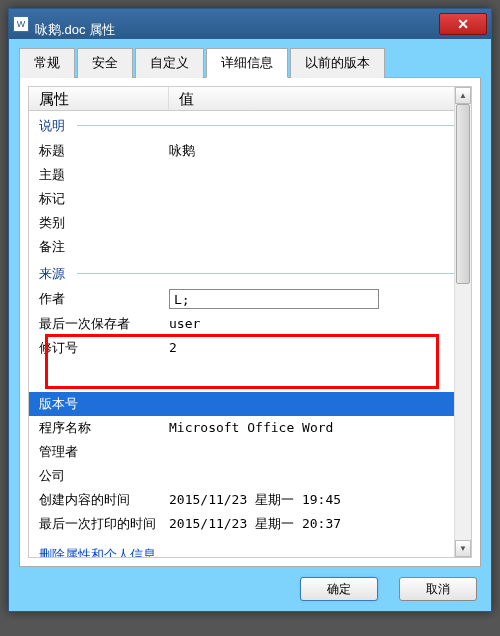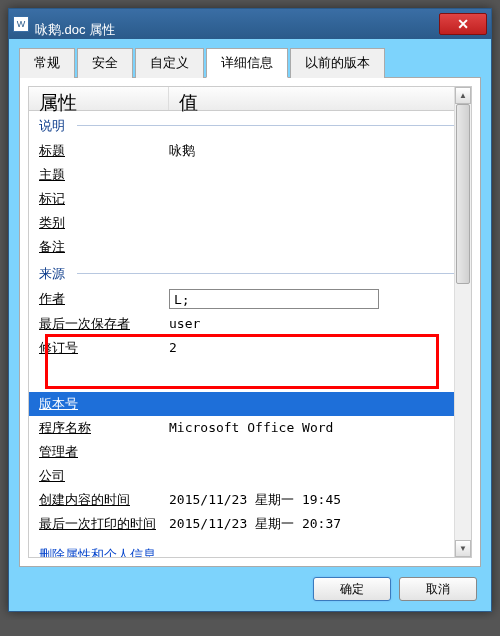--- a/index.html
+++ b/index.html
@@ -9,38 +9,38 @@
 .titlebar-icon { width: 16px; height: 16px; background: #fff; border: 1px solid #3a6ea5; margin-right: 6px; display: flex; align-items: center; justify-content: center; font-size: 9px; color: #2a5a8a; }
 .titlebar-text { flex: 1; font-size: 13px; margin-top: 12px; }
 .close-btn { width: 48px; height: 22px; background: linear-gradient(to bottom, #e04343 0%, #c02020 100%); border: 1px solid #801010; border-radius: 2px; color: #fff; display: flex; align-items: center; justify-content: center; cursor: pointer; font-size: 14px; font-weight: bold; }
 .body-area { background: #7dd3fc; padding: 8px 10px 10px 10px; }
 .tabstrip { display: flex; border-bottom: 1px solid #aaa; margin-bottom: 0; }
 .tab { padding: 5px 14px; border: 1px solid #aaa; border-bottom: none; background: #f0f0f0; margin-right: 2px; position: relative; top: 1px; font-size: 13px; cursor: pointer; }
 .tab.active { background: #fff; border-bottom: 1px solid #fff; }
 .panel { border: 1px solid #aaa; border-top: none; background: #fff; padding: 8px; }
 .listwrap { border: 1px solid #ccc; height: 472px; position: relative; overflow: hidden; }
 .cols { display: flex; background: linear-gradient(to bottom,#fdfdfd,#ececec); border-bottom: 1px solid #ccc; height: 24px; }
-.colh { padding: 3px 10px; border-right: 1px solid #ddd; font-size: 19px; }
+.colh { padding: 3px 10px; border-right: 1px solid #ddd; font-size: 15px; }
 .colh.prop { width: 140px; }
 .colh.val { flex: 1; }
 .scrollarea { height: 446px; overflow-y: auto; position: relative; }
 .section { color: #0a3a8a; padding: 6px 10px 4px 10px; font-size: 13px; position: relative; }
 .section::after { content: ""; position: absolute; left: 48px; right: 8px; top: 14px; height: 1px; background: #b8c8e0; }
 .row { display: flex; padding: 2px 10px; font-size: 13px; line-height: 20px; }
-.row .p { width: 130px; text-decoration: underline; }
+.row .p { width: 130px; }
 .row .v { flex: 1; font-family: "SimSun", monospace; }
 .row.selected { background: #1e6fd9; color: #fff; margin-top: 32px; }
 .editbox { border: 1px solid #888; background: #fff; padding: 1px 4px; width: 210px; height: 20px; font-size: 13px; font-family: "SimSun", monospace; }
 .highlight-box { position: absolute; border: 3px solid #ff0000; left: 16px; right: 32px; top: 223px; height: 55px; pointer-events: none; z-index: 5;}
 .link { color: #0645cc; text-decoration: underline; cursor: pointer; font-size: 13px; padding: 6px 10px; display: inline-block; }
 .scrollbar { position: absolute; right: 0; top: 0; bottom: 0; width: 17px; background: #f0f0f0; border-left: 1px solid #ddd; }
 .sb-btn { height: 17px; background: linear-gradient(#fff,#e0e0e0); border: 1px solid #bbb; display:flex; align-items:center; justify-content:center; font-size:8px; color:#555;}
 .sb-thumb { position: absolute; top: 17px; left: 1px; right: 1px; height: 180px; background: linear-gradient(to right,#e8e8e8,#d0d0d0); border: 1px solid #aaa; border-radius: 2px; }
 .btnrow { display: flex; justify-content: flex-end; gap: 8px; padding: 10px 4px 0 4px; }
-.btn { min-width: 78px; height: 24px; border: 1px solid #888; background: linear-gradient(#fdfdfd,#e4e4e4); border-radius: 3px; font-size: 12px; cursor: pointer; padding: 0 10px;}
+.btn { min-width: 78px; height: 24px; border: 1px solid #888; background: linear-gradient(#fdfdfd,#e4e4e4); border-radius: 3px; font-size: 12px; cursor: pointer; padding: 0 10px; margin-left: 13px;}
 .btn.default { border: 1px solid #3a7abd; box-shadow: 0 0 2px #6ab0f0; }
 .btn.faded { opacity: 0.55; }
 </style>
 </head>
 <body>
 
 <div class="window">
   <div class="titlebar">
     <div class="titlebar-icon">W</div>
     <div class="titlebar-text">咏鹅.doc 属性</div>

